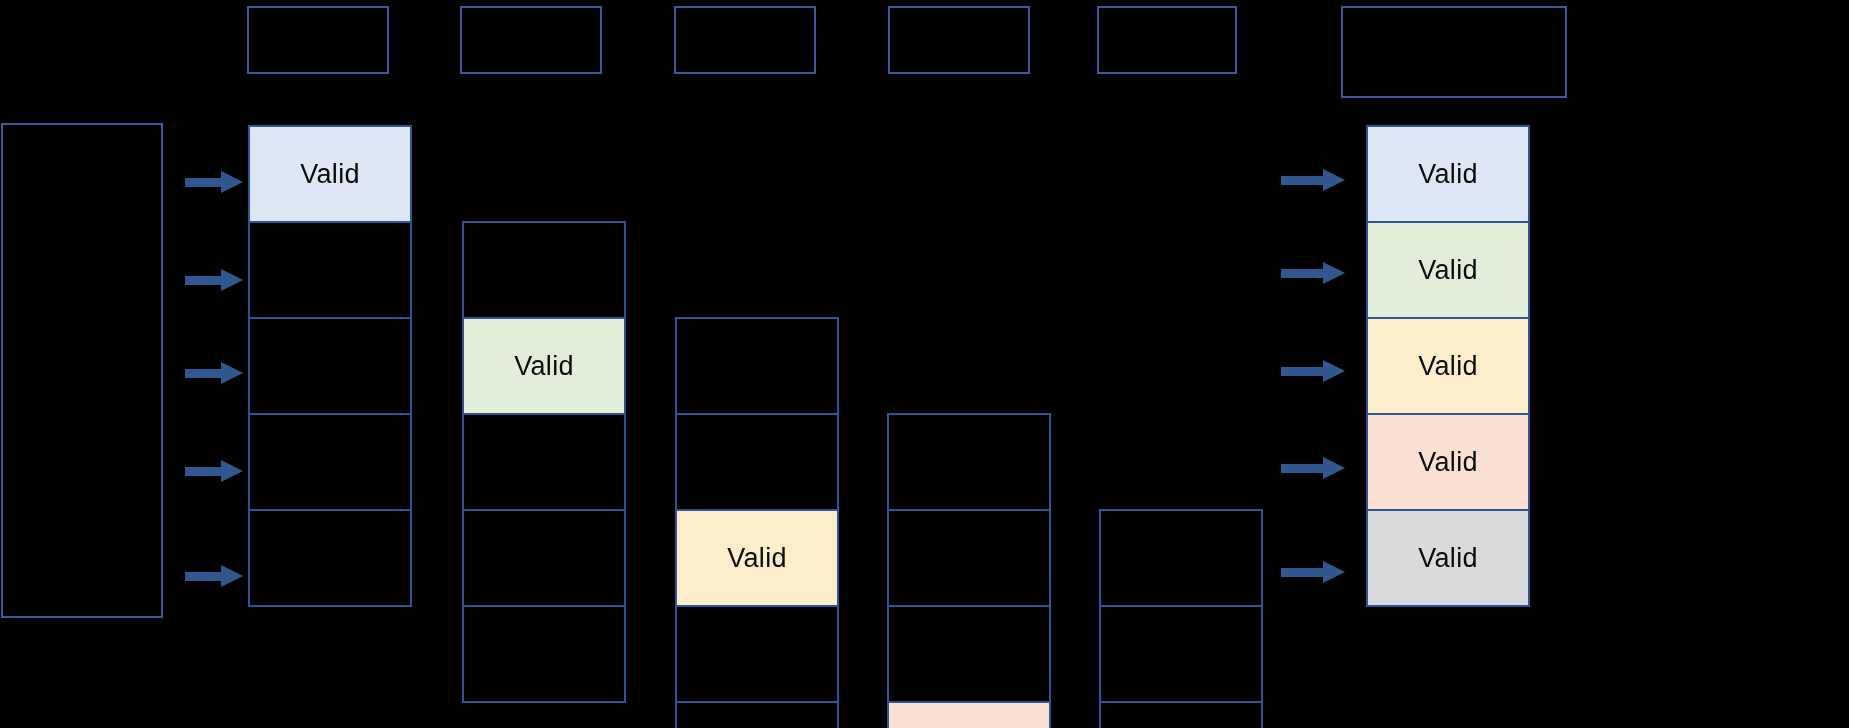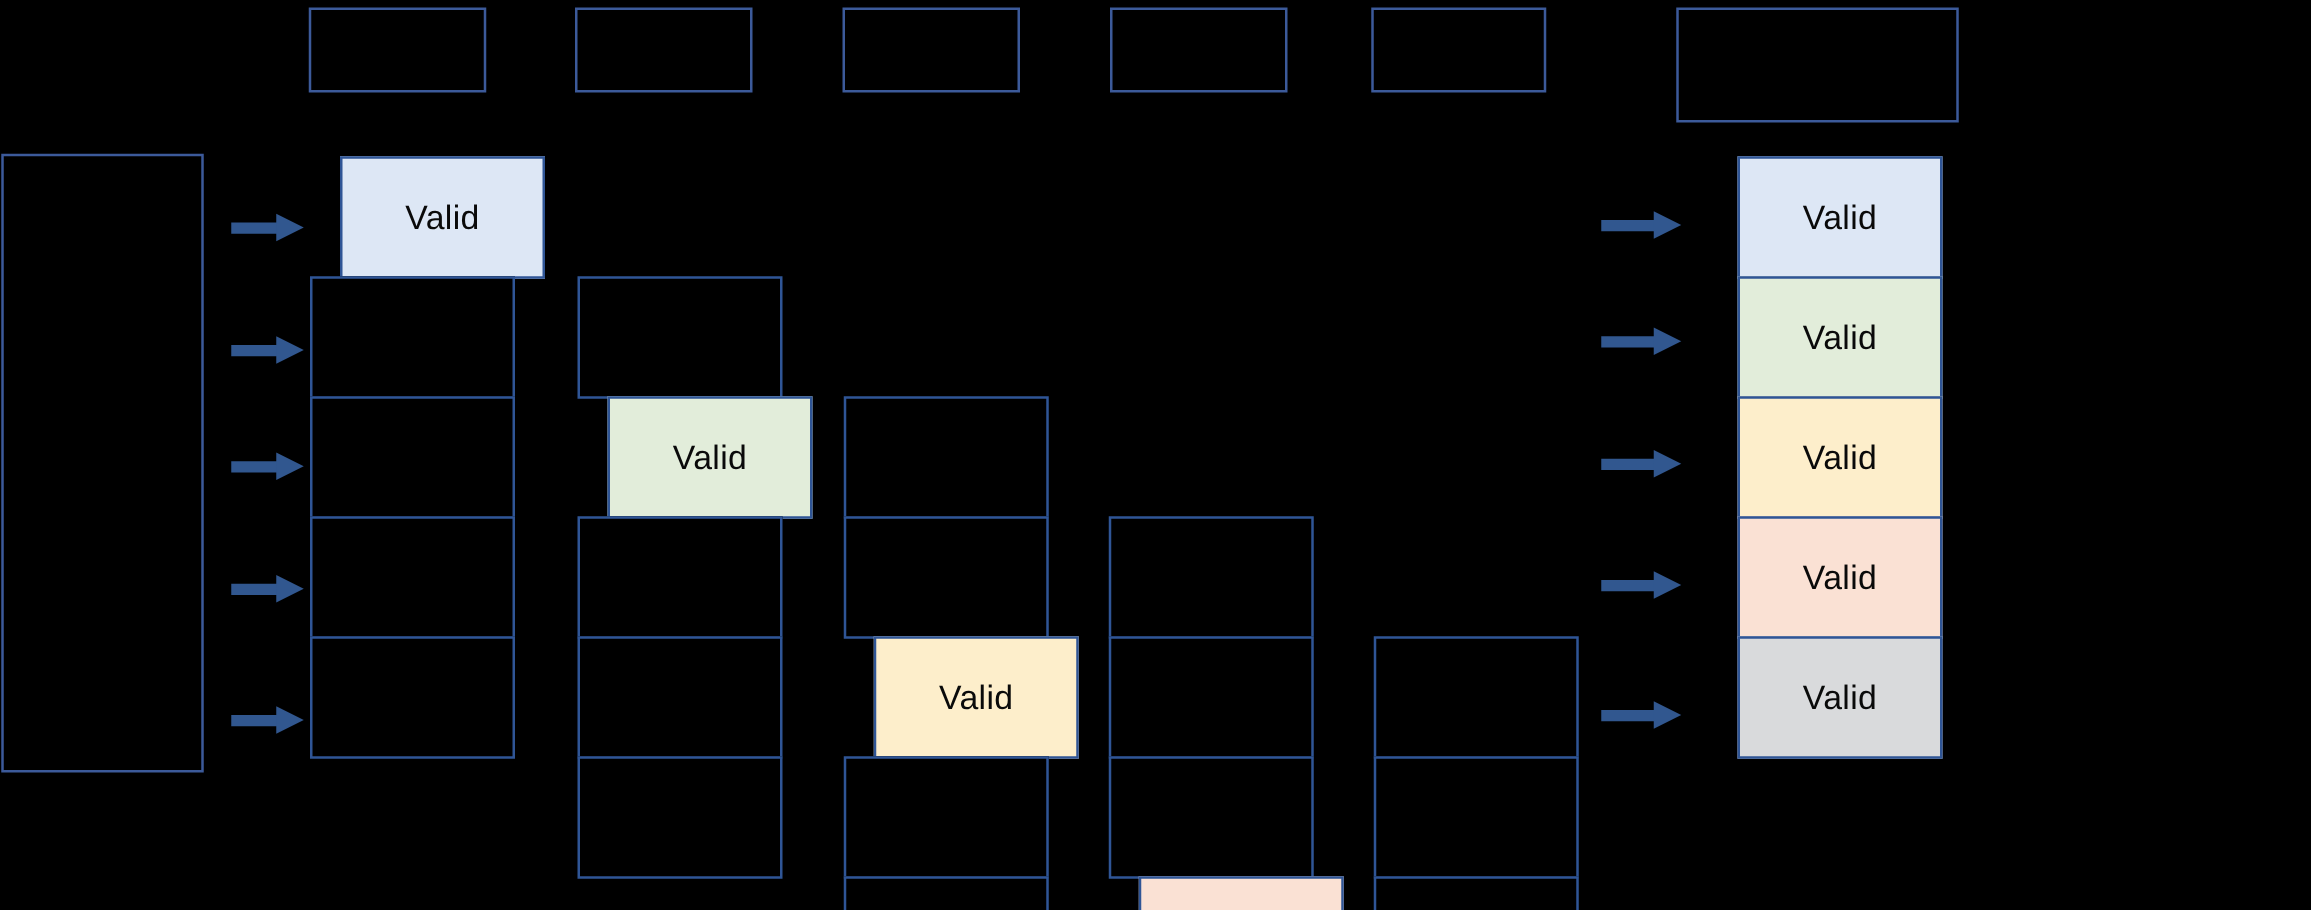--- a/index.html
+++ b/index.html
@@ -41,21 +41,20 @@
     display: flex;
     align-items: center;
     justify-content: center;
     color: #000000;
     font-size: 27px;
     letter-spacing: 0.3px;
     line-height: 1;
   }
   .cell.filled {
     color: #0a0a0a;
-    margin-left: 24px;
   }
   .arrow {
     position: absolute;
     height: 0;
   }
   .arrow .shaft {
     position: absolute;
     left: 0;
     top: 0;
     height: 9px;

